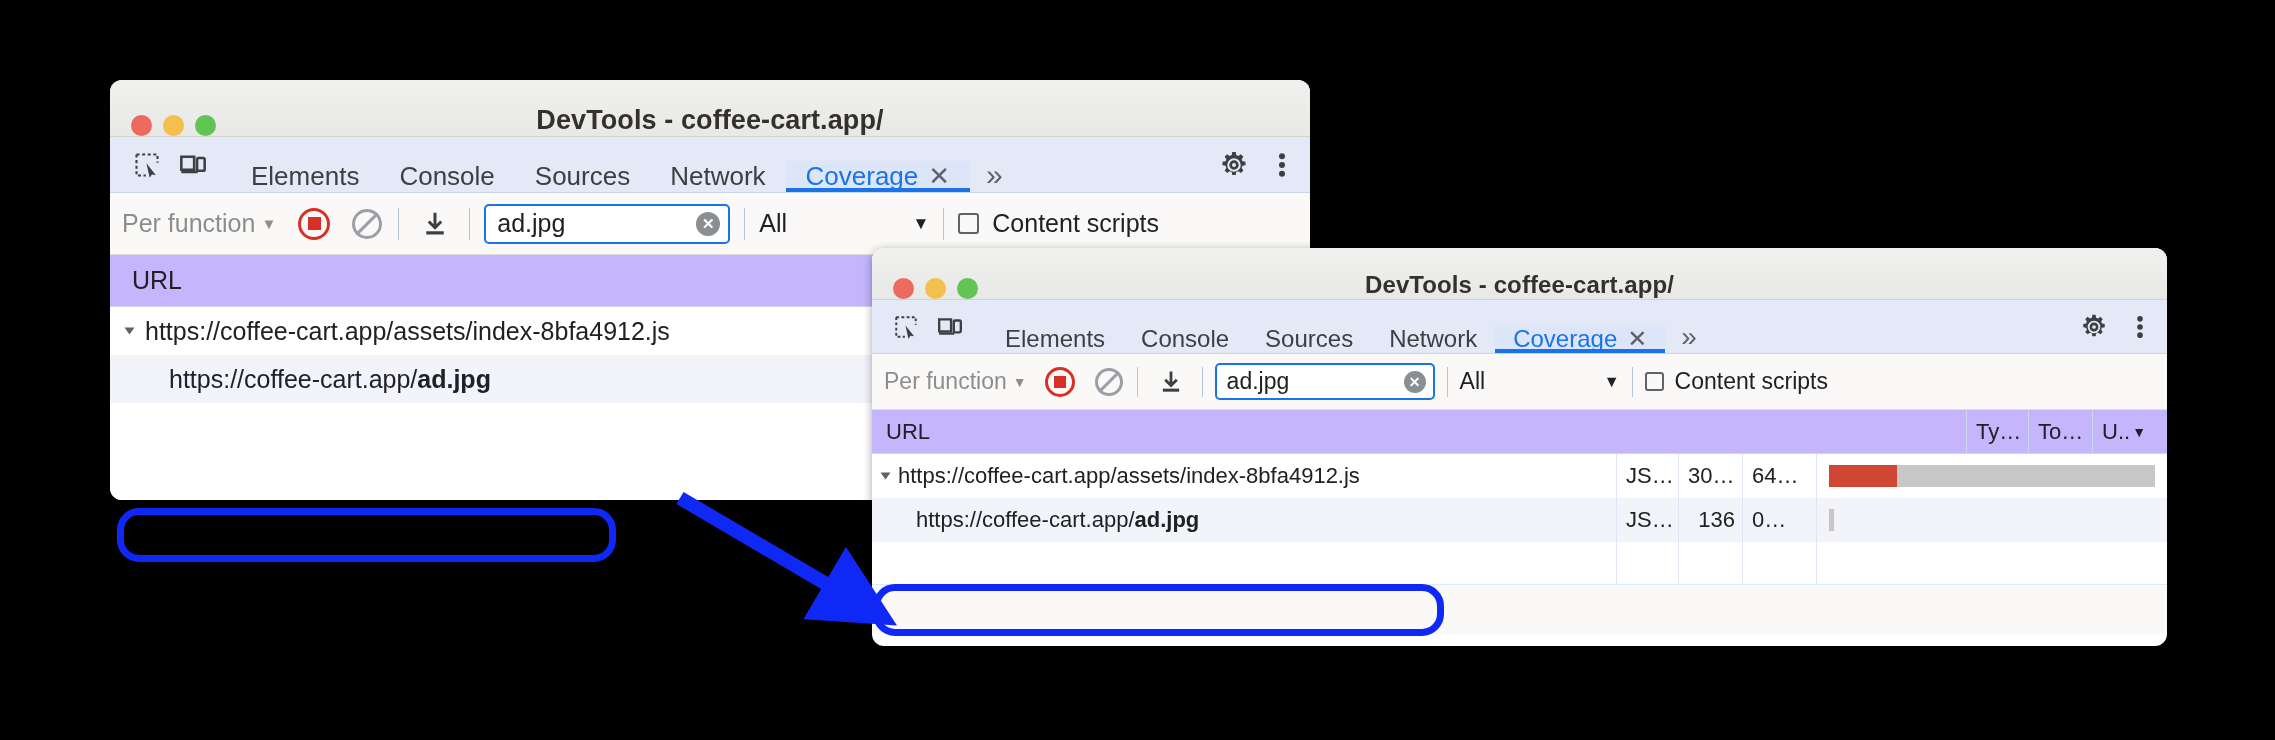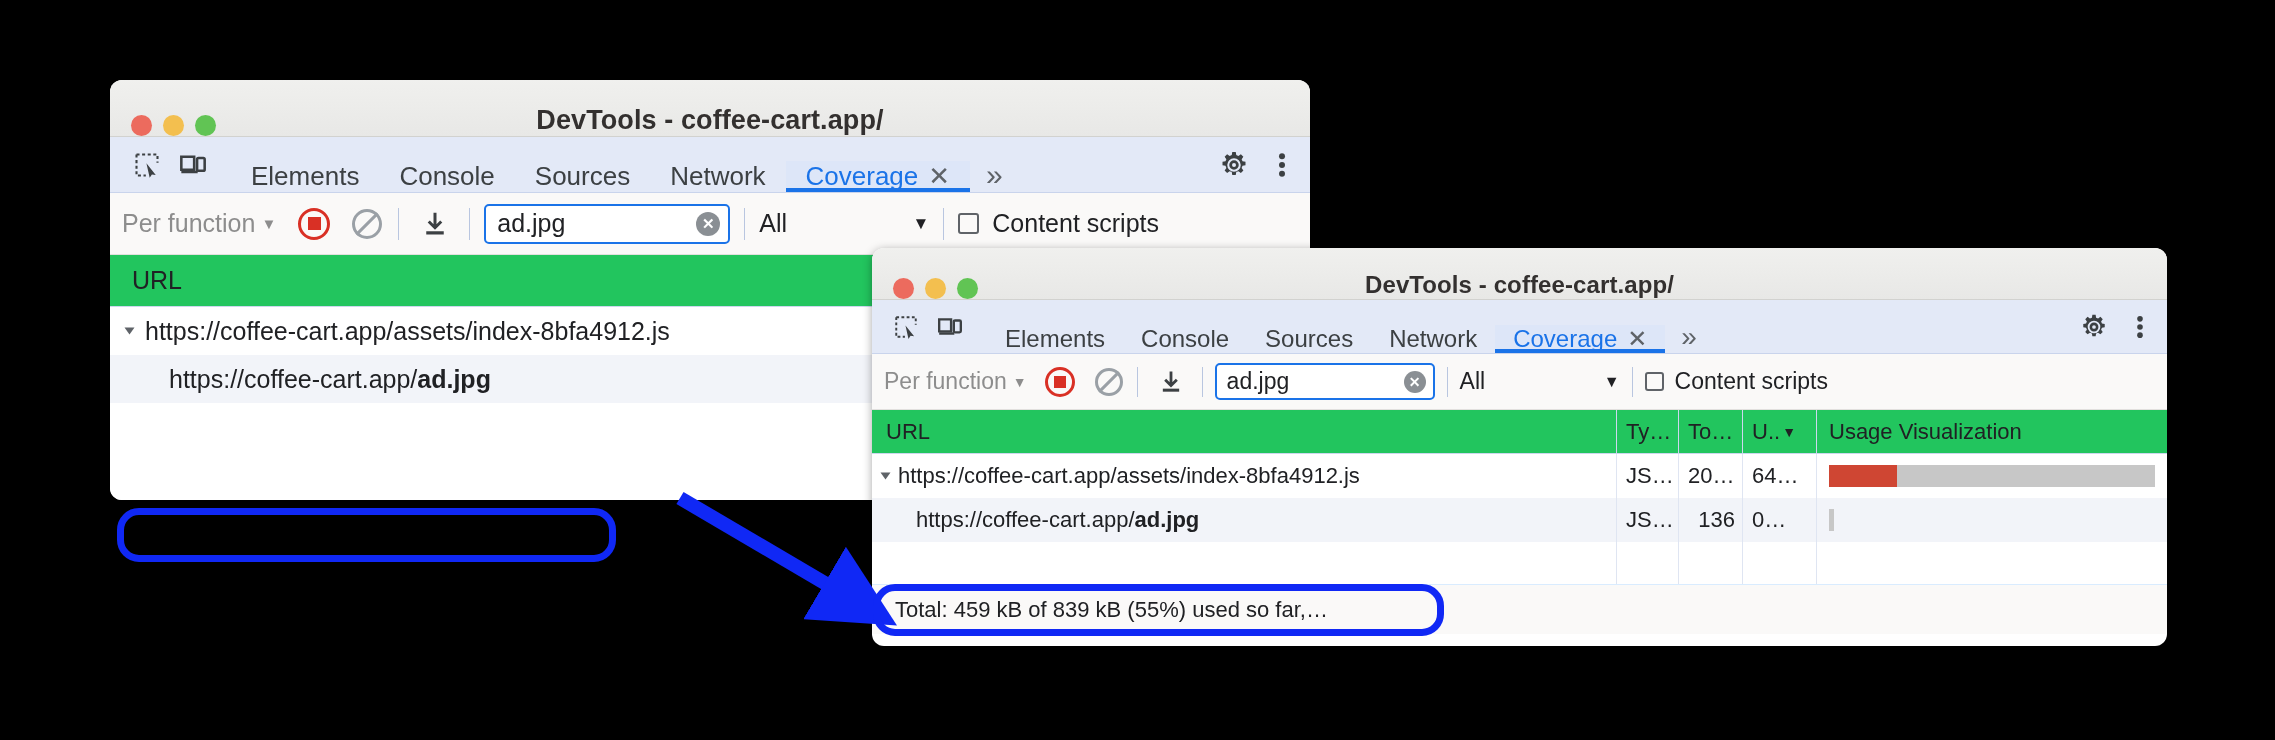--- a/index.html
+++ b/index.html
@@ -115,21 +115,21 @@
     border-radius:50%; background:#8a8f94; color:#fff;
     display:flex;align-items:center;justify-content:center;
     margin-left:auto; cursor:pointer; font-weight:bold;
   }
   .all-select { color:#202124; display:flex; align-items:center; cursor:pointer; }
   .cs-check { display:flex; align-items:center; color:#202124; cursor:pointer; white-space:nowrap;}
   .cbox { border:2px solid #5f6368; border-radius:3px; }
 
   
   .grid-head {
-    background:#22c55e;
+    background:#c4b5fd;
     border-bottom: 1px solid #cdd7ee;
     display:flex; align-items:center;
     color:#202124;
   }
   .gh { border-right: 1px solid #cdd7ee; height:100%; display:flex; align-items:center; }
   .gh:last-child { border-right: none; }
   .grid-row { display:flex; align-items:center; color:#202124; }
   .grid-row.odd  { background:#ffffff; }
   .grid-row.even { background:#f2f4f9; }
   .gc { border-right: 1px solid #dfe5f2; height:100%; display:flex; align-items:center; overflow:hidden; white-space:nowrap;}
@@ -422,30 +422,29 @@
   </div>
 
   <div class="grid-head">
     <div class="gh" style="flex:1;padding-left:14px;">URL</div>
     <div class="gh" style="width:62px;padding-left:9px;">Ty…</div>
     <div class="gh" style="width:64px;padding-left:9px;">To…</div>
     <div class="gh" style="width:74px;padding-left:9px;">
       <span>U..</span>
       <span style="font-size:14px;margin-left:2px;">▼</span>
     </div>
-    <div class="gh" style="flex:0 0 350px;padding-left:12px;">Usage Visualization</div>
   </div>
 
   <div class="grid-row odd">
     <div class="gc" style="flex:1;padding-left:10px;gap:9px;">
       <span class="tri"></span>
       <span>https://coffee-cart.app/assets/index-8bfa4912.js</span>
     </div>
     <div class="gc" style="width:62px;padding-left:9px;">JS…</div>
-    <div class="gc" style="width:64px;padding-left:9px;">20…</div>
+    <div class="gc" style="width:64px;padding-left:9px;">30…</div>
     <div class="gc" style="width:74px;padding-left:9px;">64…</div>
     <div class="gc" style="flex:0 0 350px;padding:0 12px;">
       <div class="usage-bar">
         <div class="usage-used" id="bar-used" style="width: 21%;"></div>
         <div class="usage-unused" id="bar-unused" style="width: 79%;"></div>
       </div>
     </div>
   </div>
 
   <div class="grid-row even">
@@ -463,21 +462,20 @@
 
   <div style="display:flex;background:#ffffff;height:42px;">
     <div style="flex:1;border-right:1px solid #dfe5f2;"></div>
     <div style="width:62px;border-right:1px solid #dfe5f2;"></div>
     <div style="width:64px;border-right:1px solid #dfe5f2;"></div>
     <div style="width:74px;border-right:1px solid #dfe5f2;"></div>
     <div style="flex:0 0 350px;"></div>
   </div>
 
   <div class="statusbar">
-    <span style="margin-left:9px;">Total: 459 kB of 839 kB (55%) used so far,…</span>
   </div>
 </div>
 
 <svg class="anno-arrow">
   <defs>
     <marker id="ah" markerWidth="6" markerHeight="6" refX="3.1" refY="3" orient="auto">
       <path d="M0,0 L6,3 L0,6 Z" fill="#1028f5"></path>
     </marker>
   </defs>
   <line x1="680" y1="498" x2="862" y2="605" stroke="#1028f5" stroke-width="14" marker-end="url(#ah)"></line>

